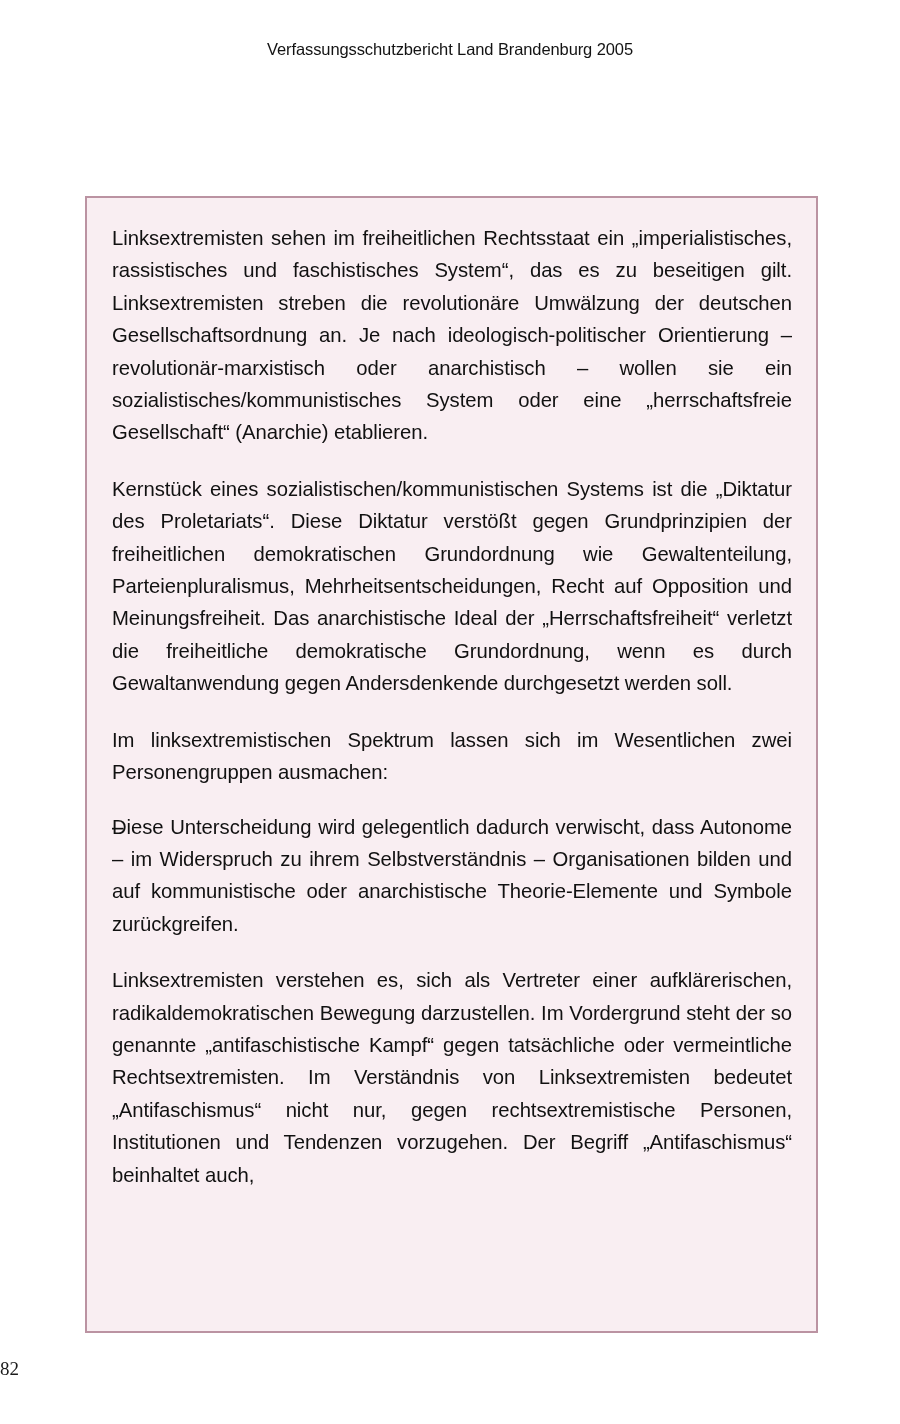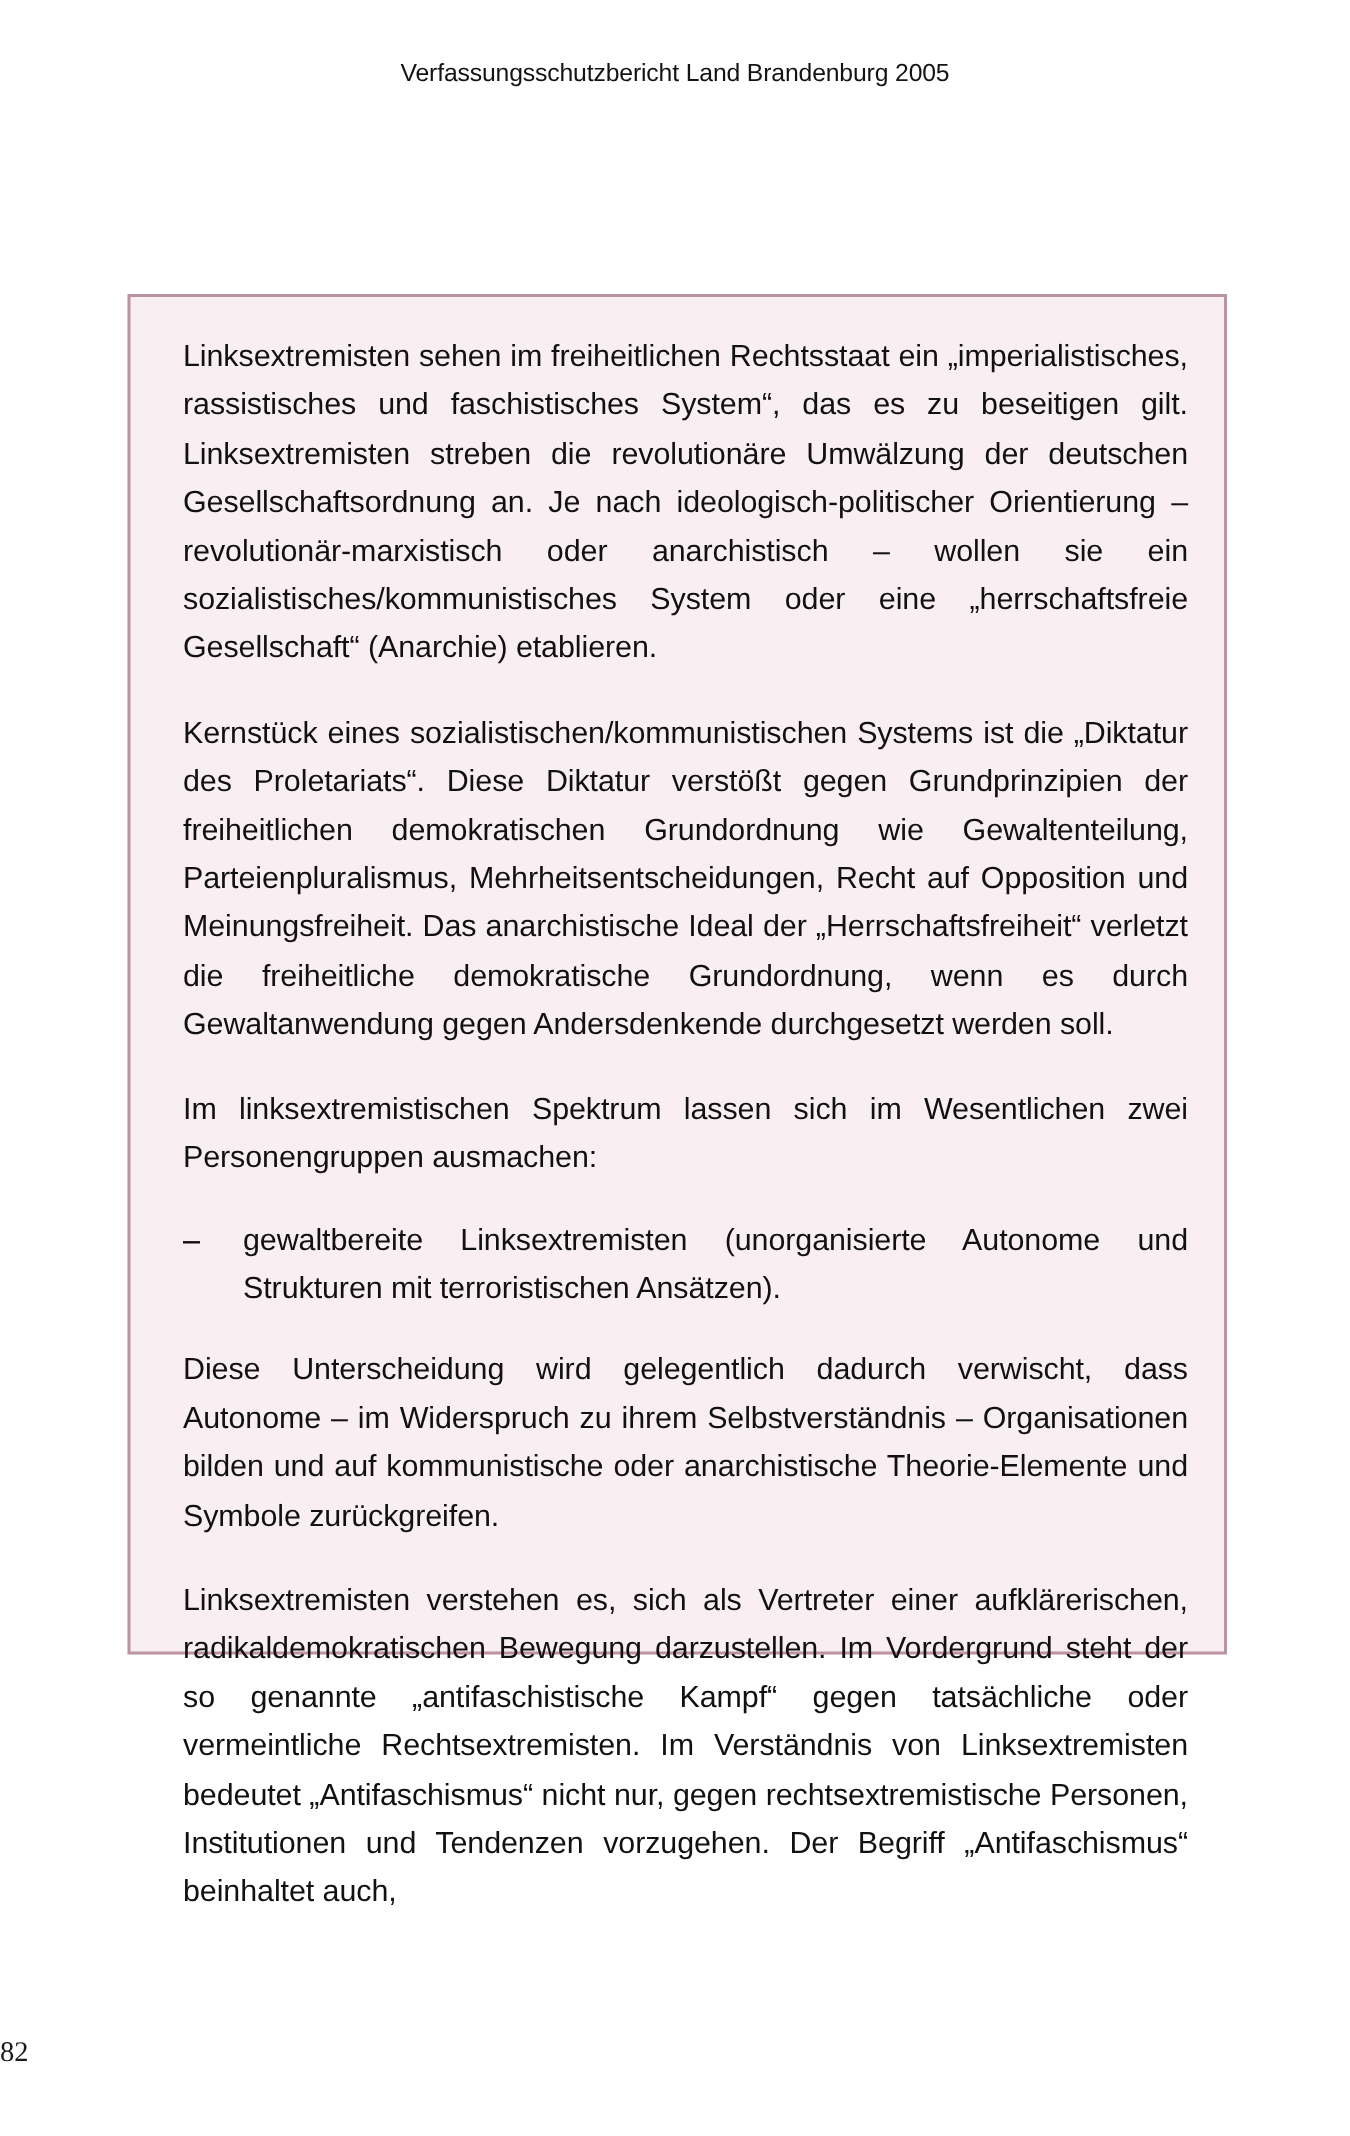--- a/index.html
+++ b/index.html
@@ -50,25 +50,24 @@
     line-height: 1.12;
     white-space: nowrap;
   }
 
   
   .content-box {
     position: absolute;
     left: 85px;
     top: 196px;
     width: 733px;
-    height: 907px;
+    height: 1137px;
     box-sizing: border-box;
     background: #f9eef2;
     border: 2px solid #bb93a2;
-    padding-left: 10px;
   }
 
   .box-inner {
     padding: 24px 24px 0 25px;
   }
 
   .para {
     font-size: 20.3px;
     line-height: 32.4px;
     text-align: justify;
@@ -142,21 +141,20 @@
       <p class="para">Kernstück eines sozialistischen/kommunistischen Systems ist die „Diktatur des Proletariats“. Diese Diktatur verstößt gegen Grundprinzipien der freiheitlichen demokratischen Grundordnung wie Gewaltenteilung, Parteienpluralismus, Mehrheitsentscheidungen, Recht auf Opposition und Meinungsfreiheit. Das anarchistische Ideal der „Herrschaftsfreiheit“ verletzt die freiheitliche demokratische Grundordnung, wenn es durch Gewaltanwendung gegen Andersdenkende durchgesetzt werden soll.</p>
 
       <p class="para tight">Im linksextremistischen Spektrum lassen sich im Wesentlichen zwei Personengruppen ausmachen:</p>
 
       <ul class="dash-list">
         <li class="dash-item">
           <span class="dash-marker">–</span>
         </li>
         <li class="dash-item">
           <span class="dash-marker">–</span>
-          <span>gewaltbereite Linksextremisten (unorganisierte Autonome und Strukturen mit terroristischen Ansätzen).</span>
         </li>
       </ul>
 
       <p class="para">Diese Unterscheidung wird gelegentlich dadurch verwischt, dass Autonome – im Widerspruch zu ihrem Selbstverständnis – Organisationen bilden und auf kommunistische oder anarchistische Theorie-Elemente und Symbole zurückgreifen.</p>
 
       <p class="para">Linksextremisten verstehen es, sich als Vertreter einer aufklärerischen, radikaldemokratischen Bewegung darzustellen. Im Vordergrund steht der so genannte „antifaschistische Kampf“ gegen tatsächliche oder vermeintliche Rechtsextremisten. Im Verständnis von Linksextremisten bedeutet „Antifaschismus“ nicht nur, gegen rechtsextremistische Personen, Institutionen und Tendenzen vorzugehen. Der Begriff „Antifaschismus“ beinhaltet auch,</p>
 
     </div>
   </div>
 

